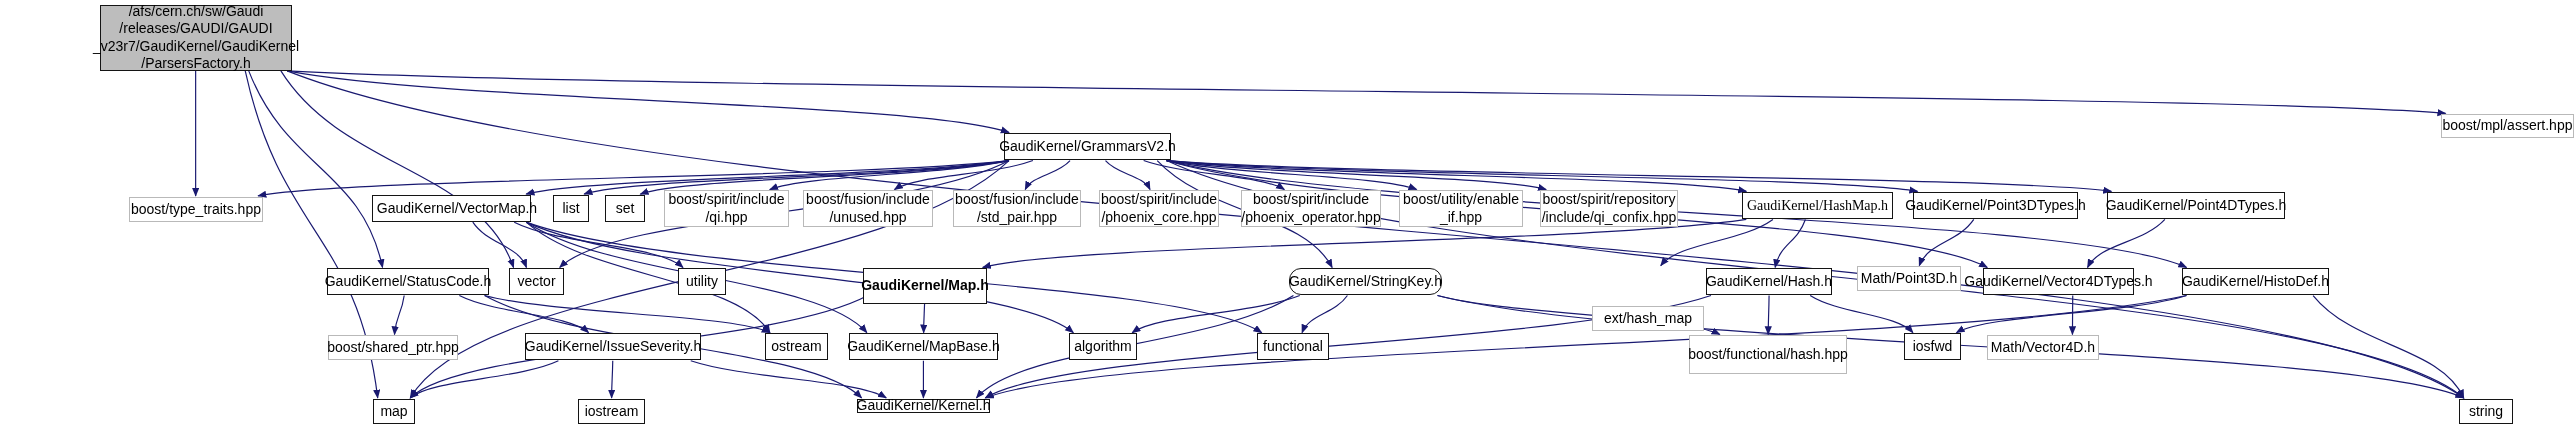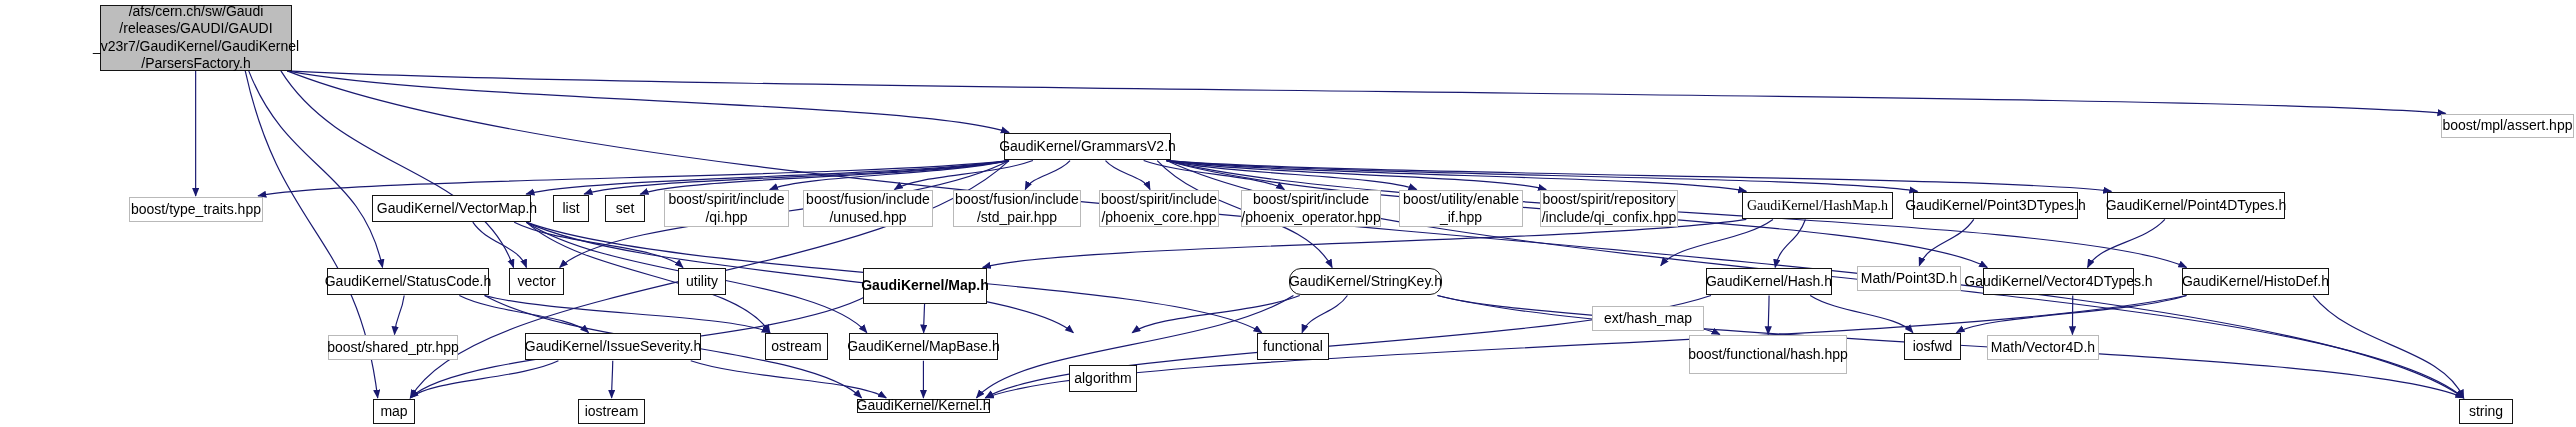--- a/index.html
+++ b/index.html
@@ -121,21 +121,21 @@
       <div class="node doc" style="left: 1289px; top: 268px; width: 153px; height: 27px; border-radius: 12px;">GaudiKernel/StringKey.h</div>
       <div class="node ext" style="left: 1592px; top: 266px; width: 112px; height: 24.5px; margin-top: 40px;">ext/hash_map</div>
       <div class="node doc" style="left: 1706px; top: 268px; width: 126px; height: 27px;">GaudiKernel/Hash.h</div>
       <div class="node ext" style="left: 1857px; top: 266px; width: 104px; height: 24.5px;">Math/Point3D.h</div>
       <div class="node doc" style="left: 1983px; top: 268px; width: 151px; height: 27px;">GaudiKernel/Vector4DTypes.h</div>
       <div class="node doc" style="left: 2182px; top: 268px; width: 147px; height: 27px;">GaudiKernel/HistoDef.h</div>
       <div class="node ext" style="left: 328px; top: 335px; width: 130px; height: 24.5px;">boost/shared_ptr.hpp</div>
       <div class="node doc" style="left: 525px; top: 333px; width: 176px; height: 27px;">GaudiKernel/IssueSeverity.h</div>
       <div class="node doc" style="left: 765px; top: 333px; width: 63px; height: 27px;">ostream</div>
       <div class="node doc" style="left: 849px; top: 333px; width: 149px; height: 27px;">GaudiKernel/MapBase.h</div>
-      <div class="node doc" style="left: 1069px; top: 333px; width: 68px; height: 27px; margin-top: 32px;">algorithm</div>
+      <div class="node doc" style="left: 1069px; top: 333px; width: 68px; height: 27px;">algorithm</div>
       <div class="node doc" style="left: 1257px; top: 333px; width: 72px; height: 27px;">functional</div>
       <div class="node ext" style="left: 1689px; top: 335px; width: 158px; height: 39px;">boost/functional/hash.hpp</div>
       <div class="node doc" style="left: 1904px; top: 333px; width: 57px; height: 27px;">iosfwd</div>
       <div class="node ext" style="left: 1987px; top: 335px; width: 112px; height: 24.5px;">Math/Vector4D.h</div>
       <div class="node doc" style="left: 373px; top: 399px; width: 42px; height: 24.5px;">map</div>
       <div class="node doc" style="left: 578px; top: 399px; width: 67px; height: 24.5px;">iostream</div>
       <div class="node doc" style="left: 857px; top: 399px; width: 133px; height: 14px;">GaudiKernel/Kernel.h</div>
       <div class="node doc" style="left: 2459px; top: 399px; width: 54px; height: 24.5px;">string</div>
     </div>
 </div>

